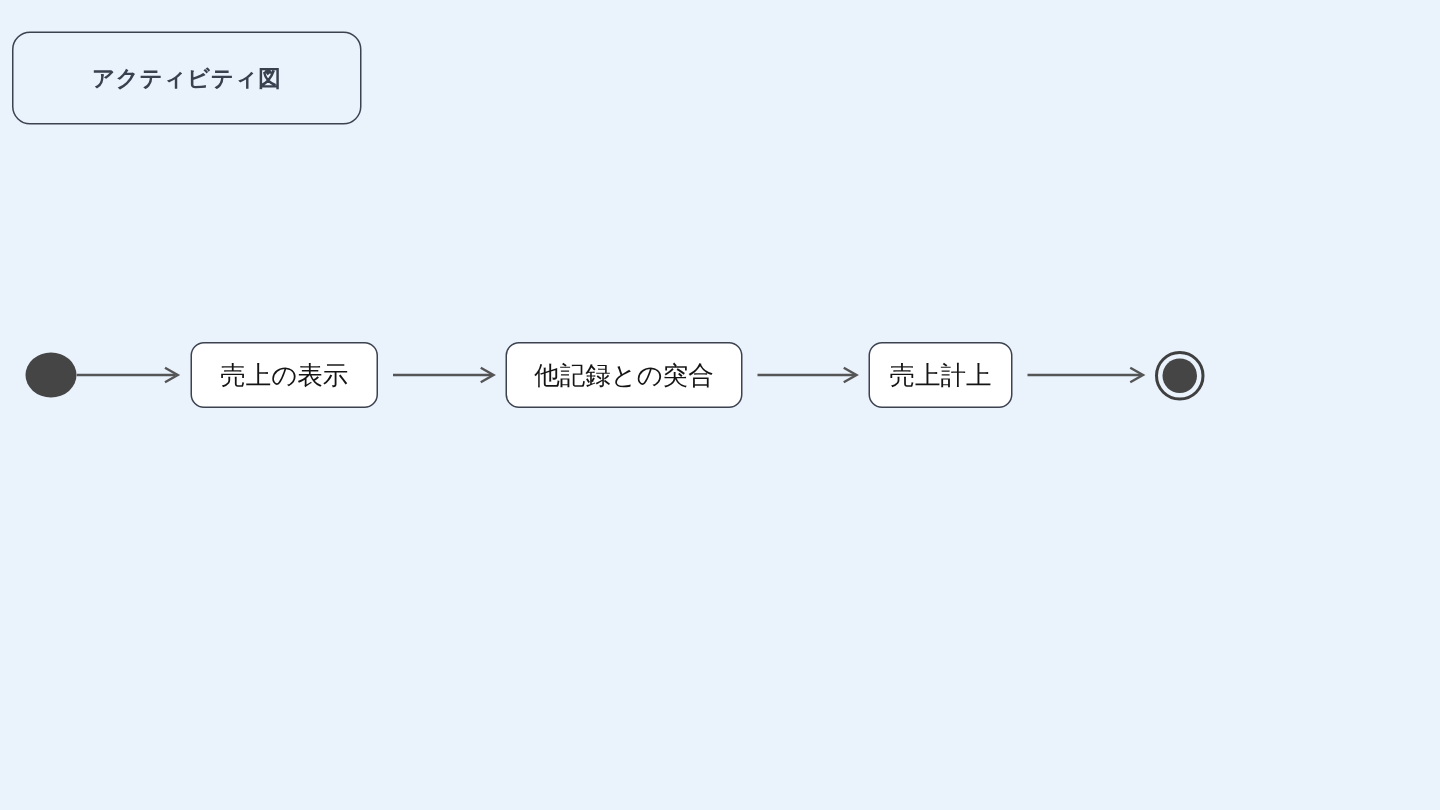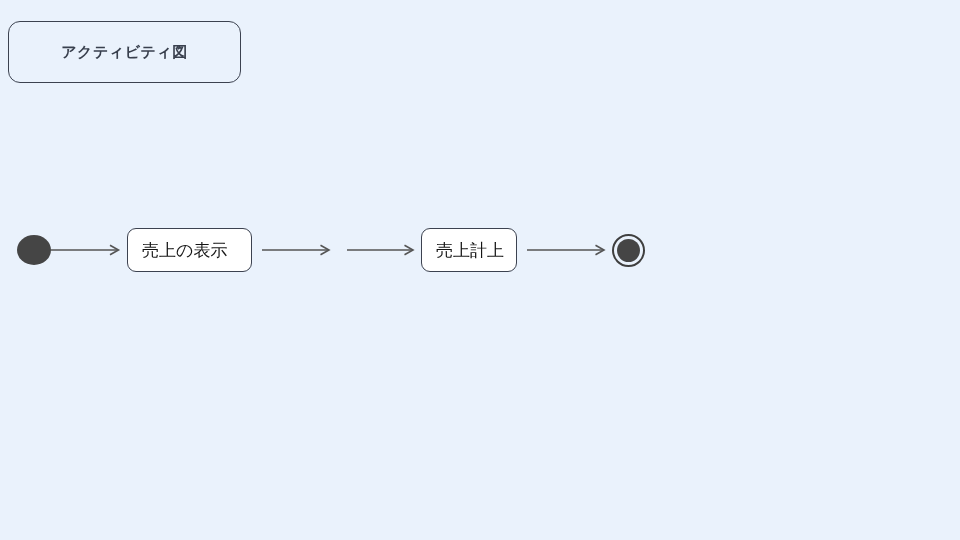--- a/index.html
+++ b/index.html
@@ -92,20 +92,21 @@
 
   
   .activity {
     height: 44px;
     box-sizing: border-box;
     background: #ffffff;
     border: 1.2px solid #3c4250;
     border-radius: 9px;
     display: flex;
     align-items: center;
+    justify-content: center;
     flex: 0 0 auto;
     padding: 0 14px;
   }
   .activity-label {
     font-size: 17px;
     color: #141414;
     white-space: nowrap;
     line-height: 1;
   }
 
@@ -135,20 +136,23 @@
 
     <div class="activity" style="width:125px">
       <span class="activity-label">売上の表示</span>
     </div>
 
     <svg class="connector" width="85" height="14" viewBox="0 0 85 14">
       <line x1="10" y1="7" x2="76" y2="7" stroke="#555555" stroke-width="1.6"></line>
       <polyline points="68.5,2.2 77,7 68.5,11.8" fill="none" stroke="#555555" stroke-width="1.6" stroke-linejoin="miter" stroke-linecap="butt"></polyline>
     </svg>
 
+    <div class="activity" style="width:158px">
+      <span class="activity-label">他記録との突合</span>
+    </div>
 
     <svg class="connector" width="84" height="14" viewBox="0 0 84 14">
       <line x1="10" y1="7" x2="75" y2="7" stroke="#555555" stroke-width="1.6"></line>
       <polyline points="67.5,2.2 76,7 67.5,11.8" fill="none" stroke="#555555" stroke-width="1.6" stroke-linejoin="miter" stroke-linecap="butt"></polyline>
     </svg>
 
     <div class="activity" style="width:96px">
       <span class="activity-label">売上計上</span>
     </div>
 

